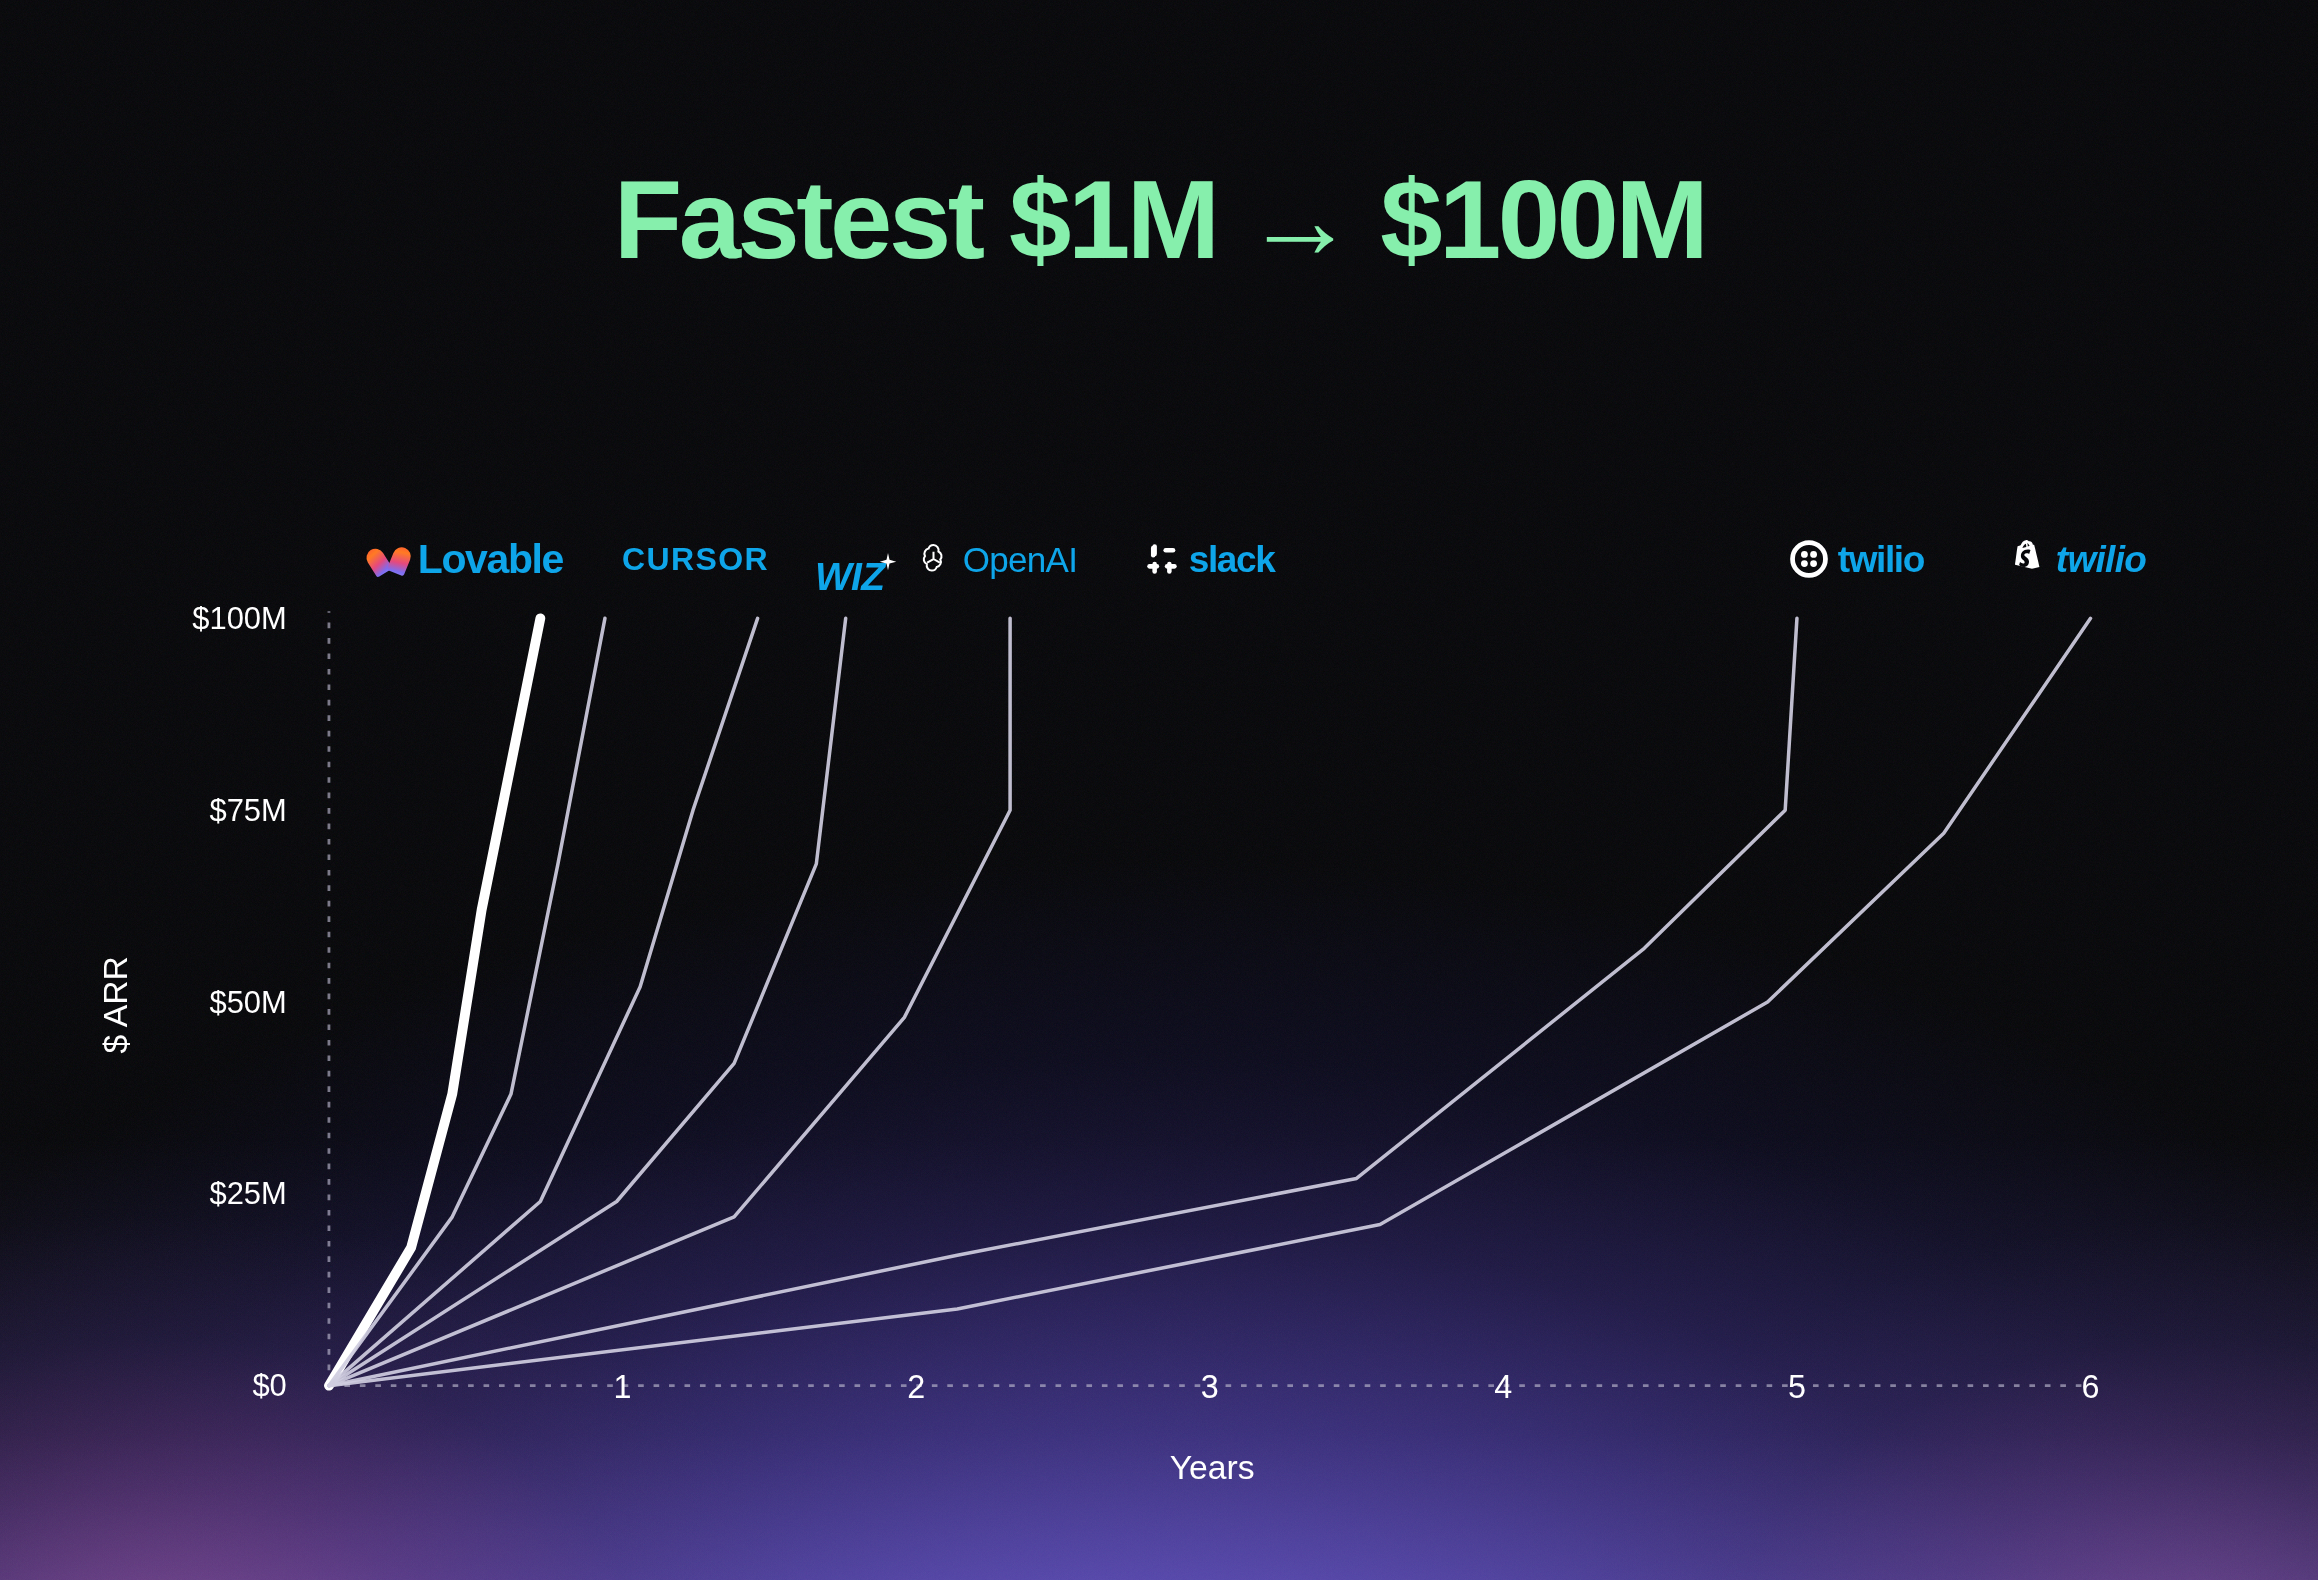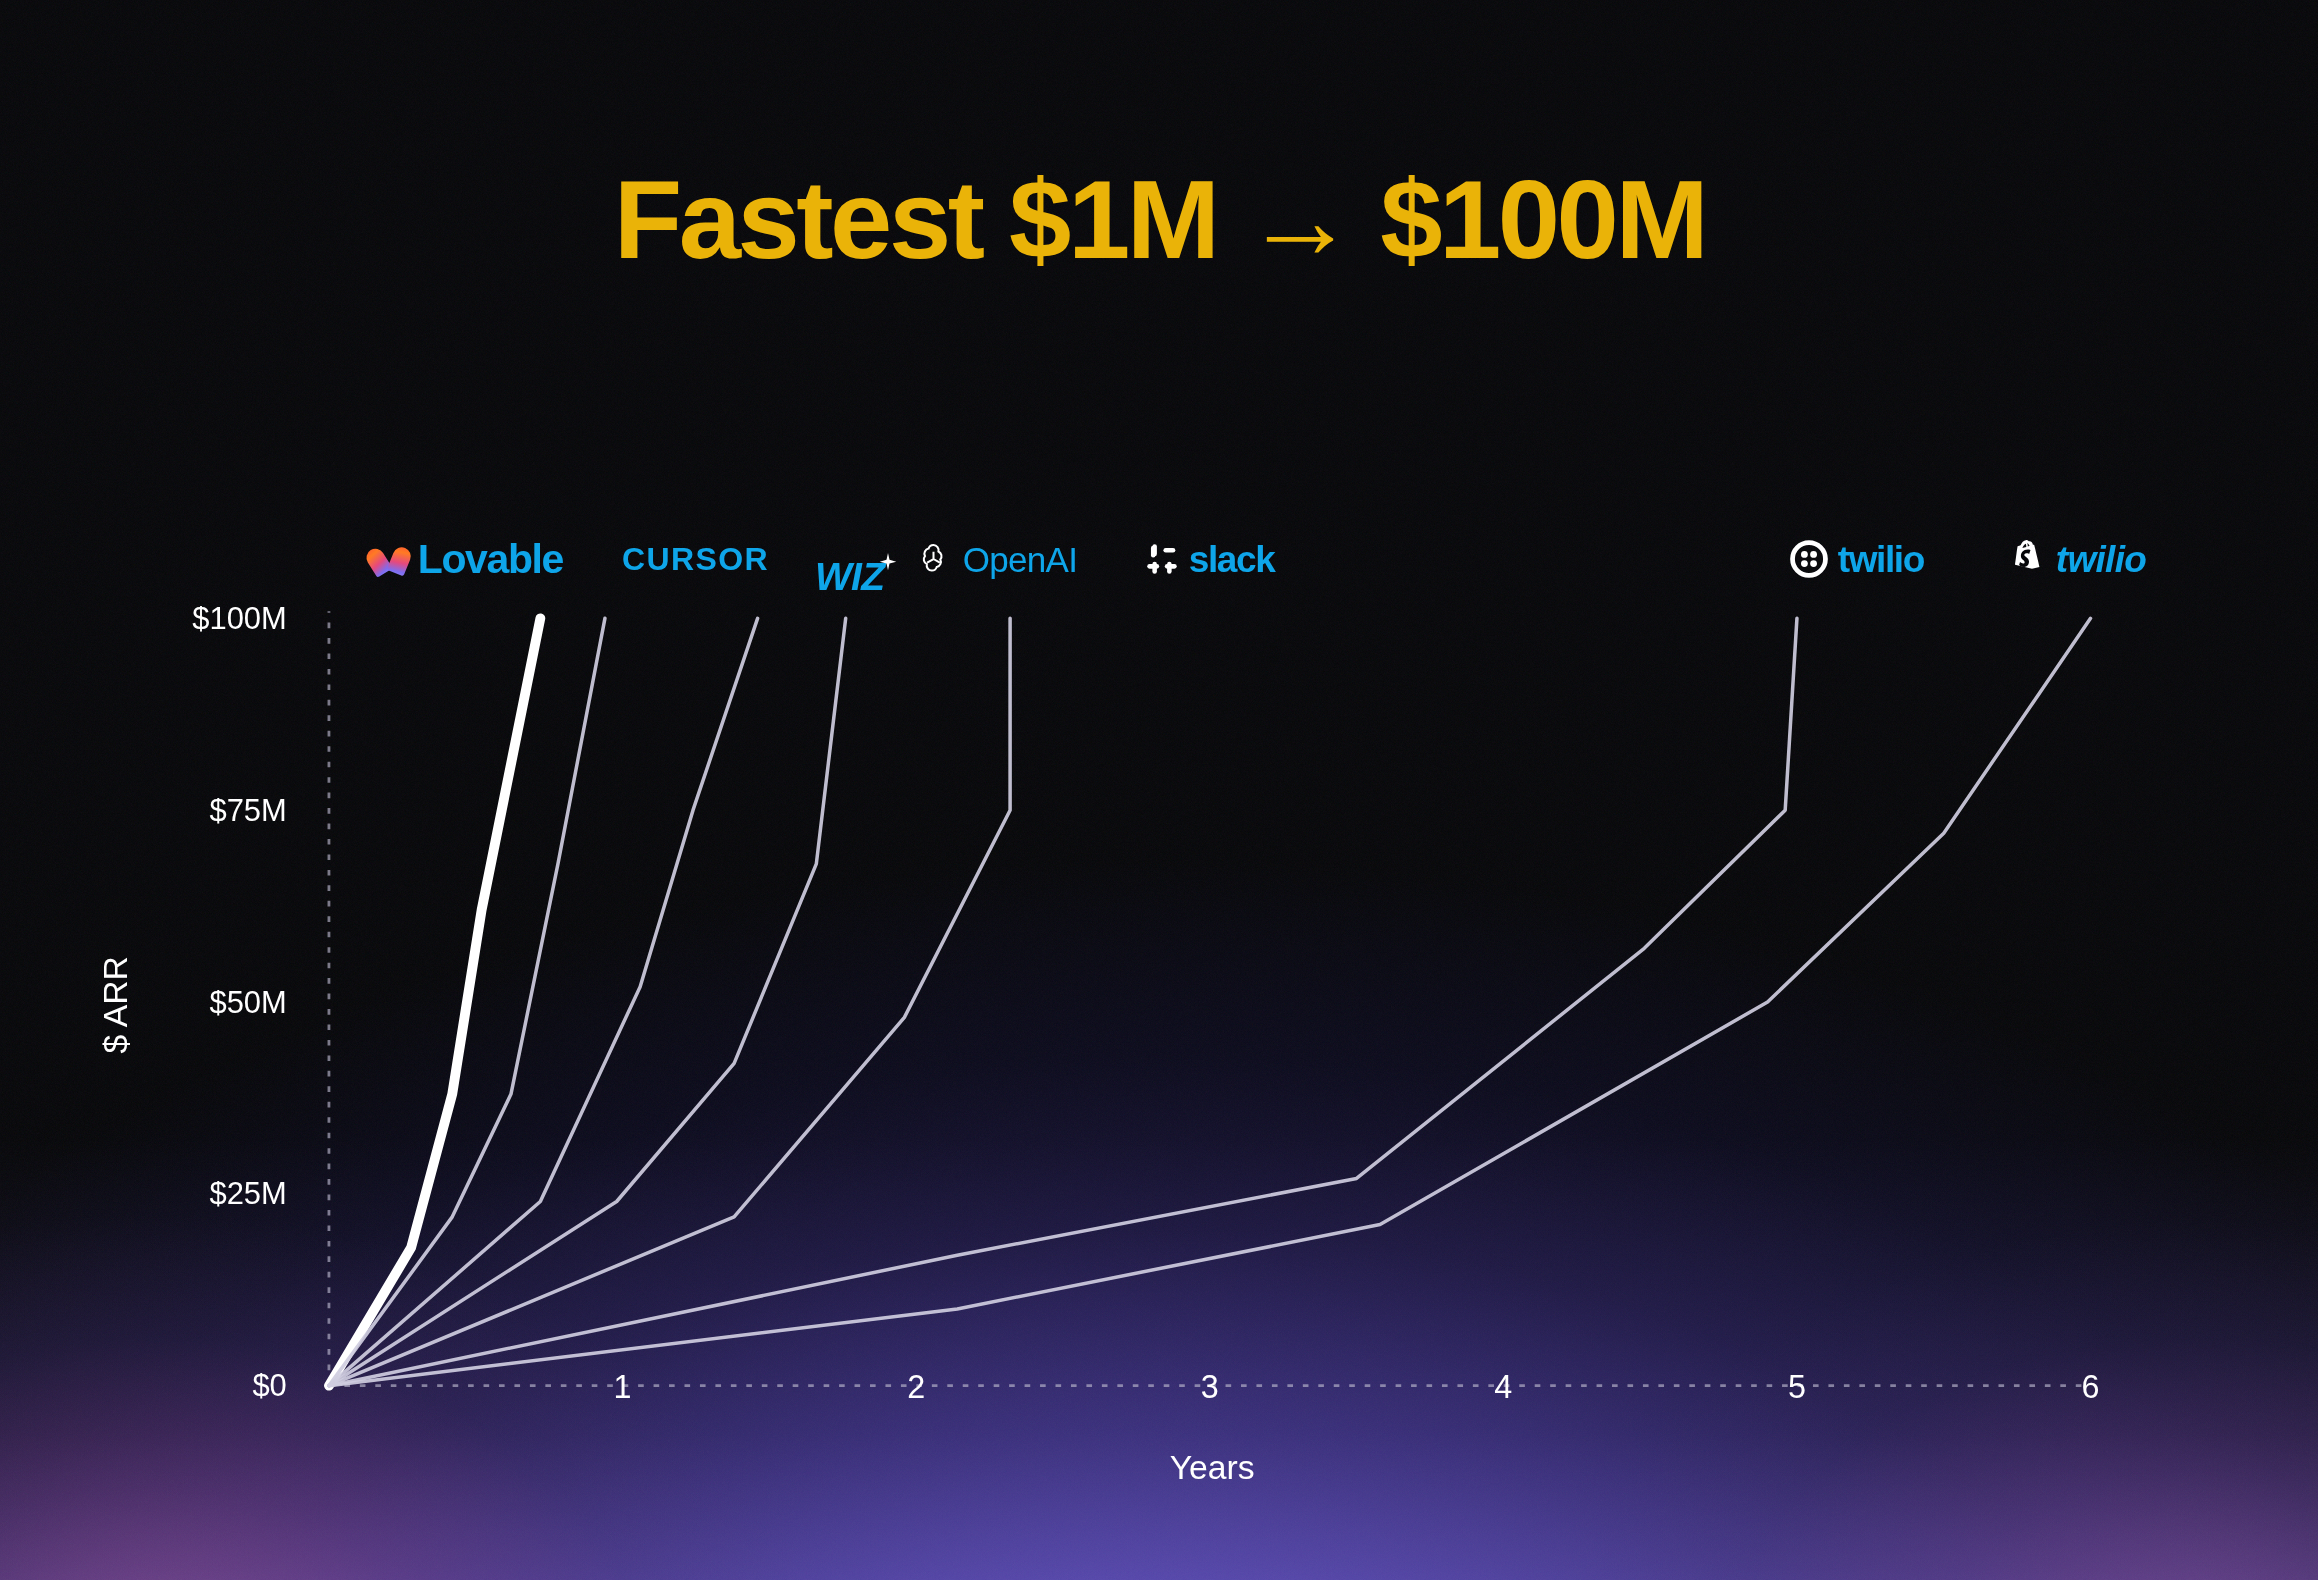--- a/index.html
+++ b/index.html
@@ -38,21 +38,21 @@
     background:linear-gradient(to top, rgba(128,104,226,0.40) 0%, rgba(96,78,190,0.18) 45%, rgba(6,6,9,0) 100%);
   }
   .bg-noise{
     position:absolute;inset:0;opacity:.5;mix-blend-mode:screen;
   }
 
   
   .title{
     position:absolute;left:0;right:0;top:163px;
     text-align:center;
-    color:#eab308;
+    color:#86efac;
     font-size:112px;
     line-height:1.02;
     font-weight:700;
     letter-spacing:-3.5px;
     font-family:"Liberation Sans", sans-serif;
     white-space:nowrap;
   }
 
   
   .logos{position:absolute;left:0;top:528px;width:2319px;height:62px;}

